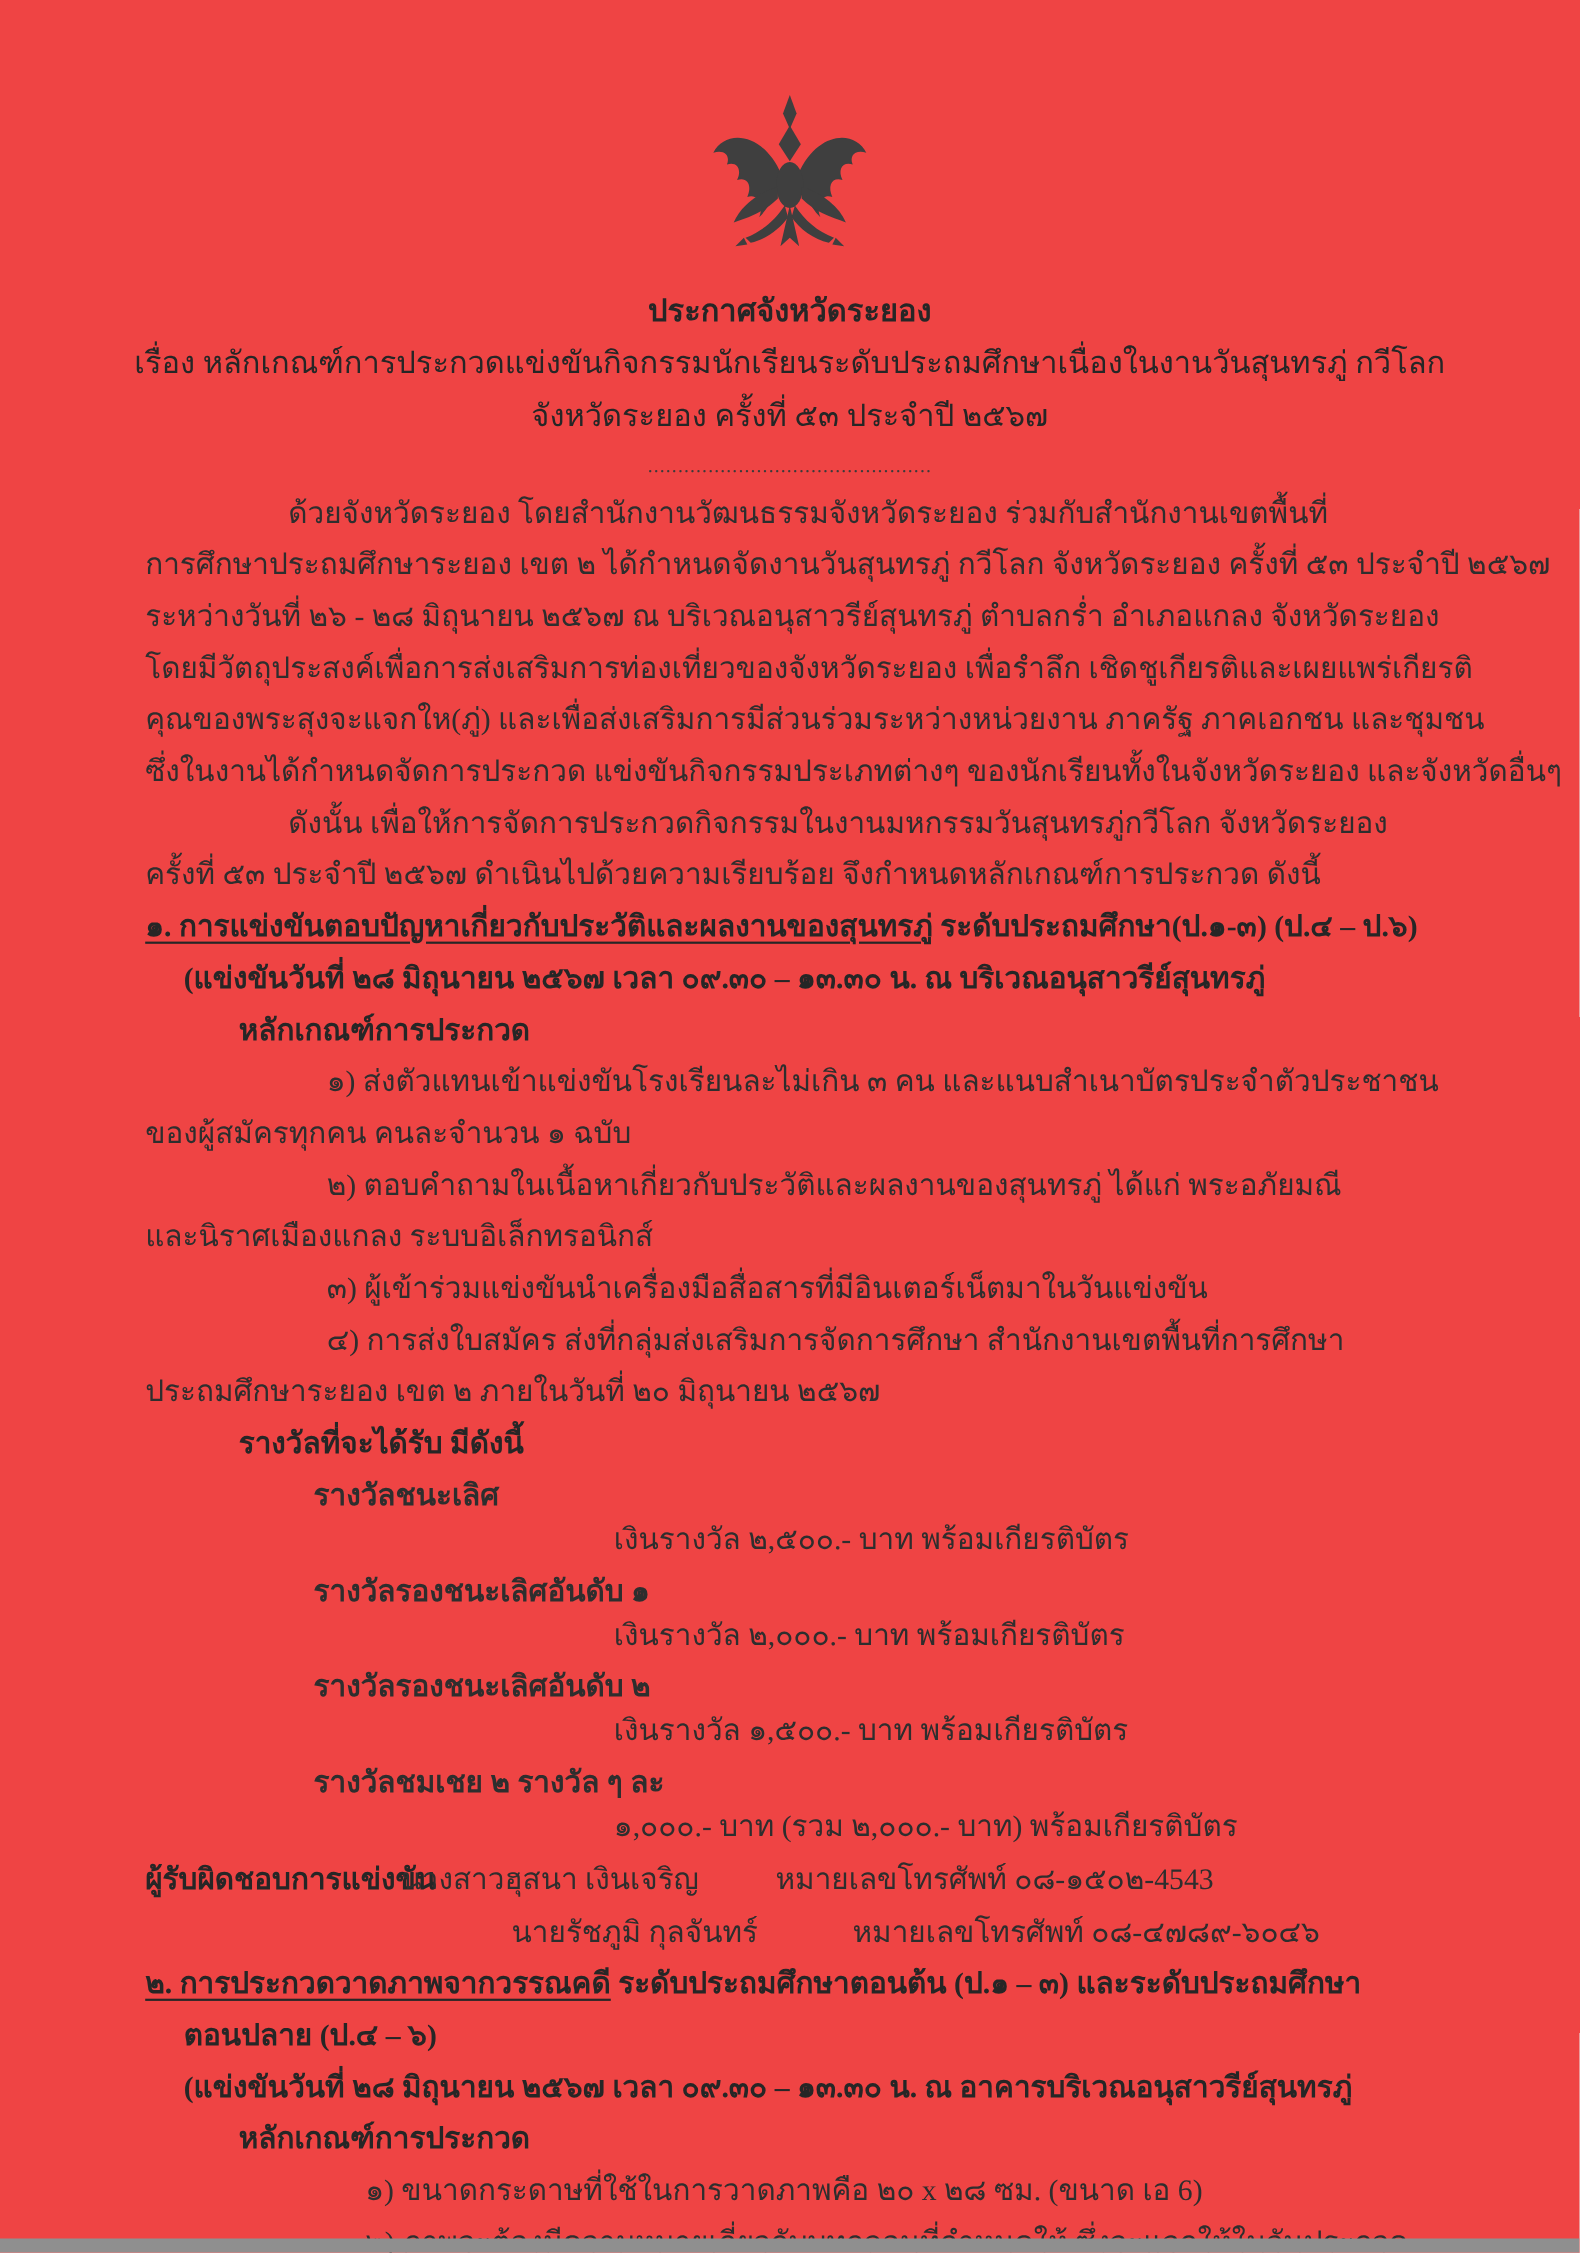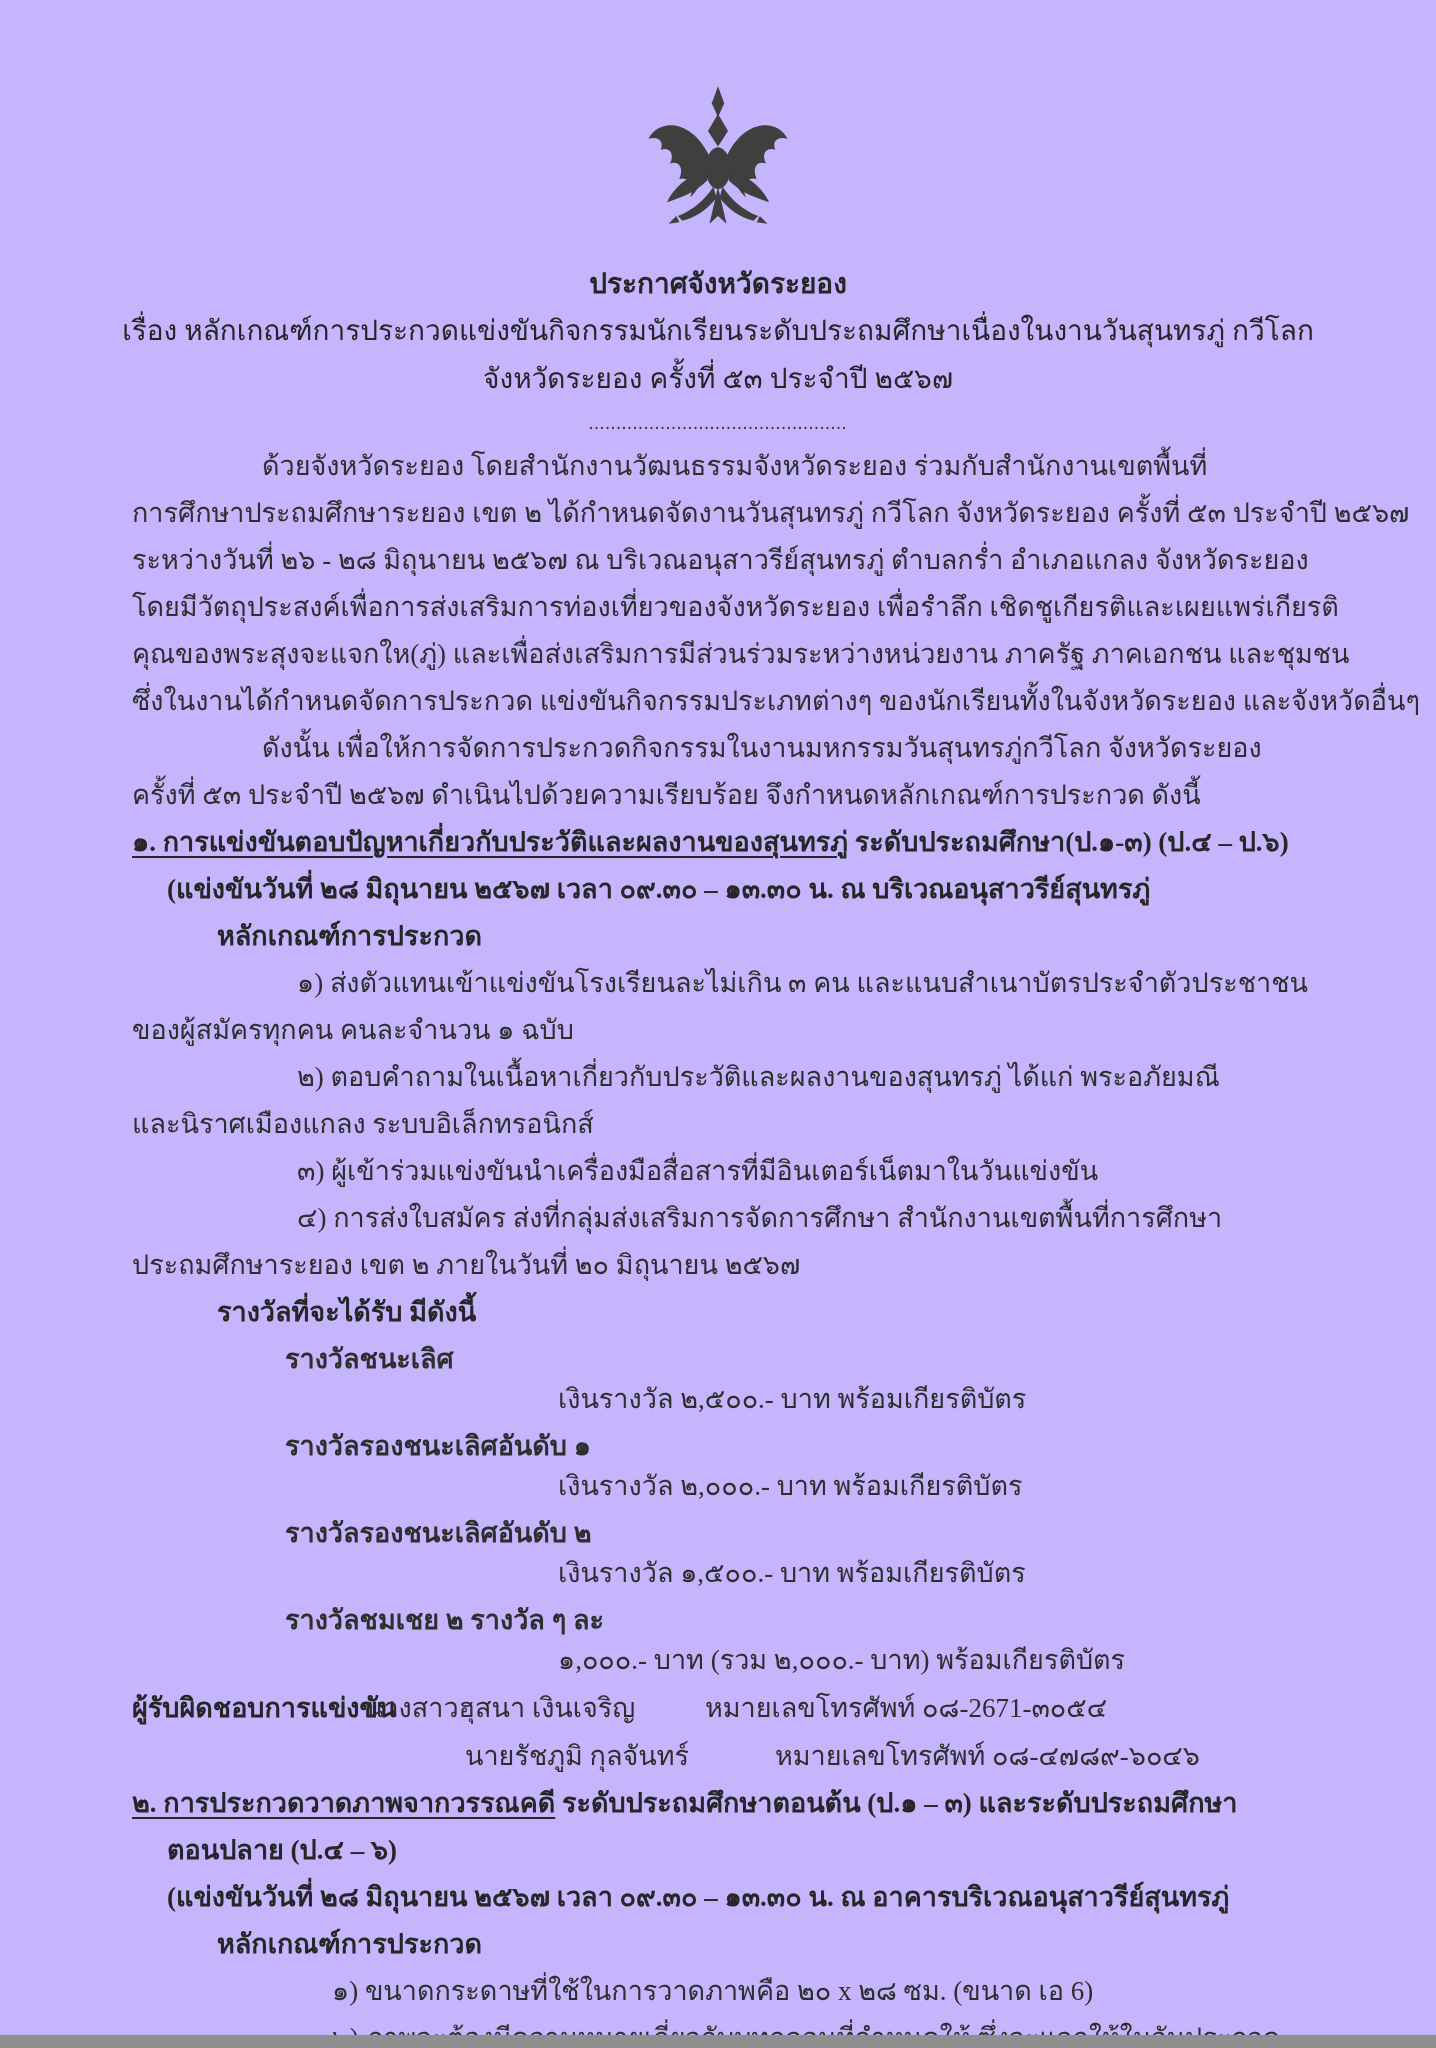--- a/index.html
+++ b/index.html
@@ -1,21 +1,21 @@
 <!DOCTYPE html>
 <html><head>
 <meta charset="utf-8">
 <style>
   html,body{margin:0;padding:0;background:#e8e8e8;}
   .page{
     position:relative;
     width:1436px;
     height:2048px;
     margin:0 auto;
-    background:#c4b5fd;
+    background:#ef4444;
     font-family:"Liberation Serif","DejaVu Serif",serif;
     color:#2e2e2e;
     font-size:27px;
     overflow:hidden;
   }
   .content{padding:0 120px 0 132px;}
   .emblem-wrap{
     width:100%;
     padding-top:84px;
     display:flex;
@@ -161,21 +161,21 @@
     <div class="award-row">
       <div class="award-label">รางวัลชมเชย ๒ รางวัล ๆ ละ</div>
       <div class="award-value">๑,๐๐๐.- บาท (รวม ๒,๐๐๐.- บาท) พร้อมเกียรติบัตร</div>
     </div>
 
     <div class="contact-row gap-top">
       <div class="contact-label">ผู้รับผิดชอบการแข่งขัน</div>
       <div class="contact-name">นางสาวฮุสนา เงินเจริญ</div>
       <div class="contact-phone">
         <span>หมายเลขโทรศัพท์</span>
-        <span>๐๘-2671-๓๐๕๔</span>
+        <span>๐๘-๑๕๐๒-4543</span>
       </div>
     </div>
     <div class="contact-row">
       <div class="contact-label"></div>
       <div class="contact-name shift">นายรัชภูมิ กุลจันทร์</div>
       <div class="contact-phone">
         <span>หมายเลขโทรศัพท์</span>
         <span>๐๘-๔๗๘๙-๖๐๔๖</span>
       </div>
     </div>

